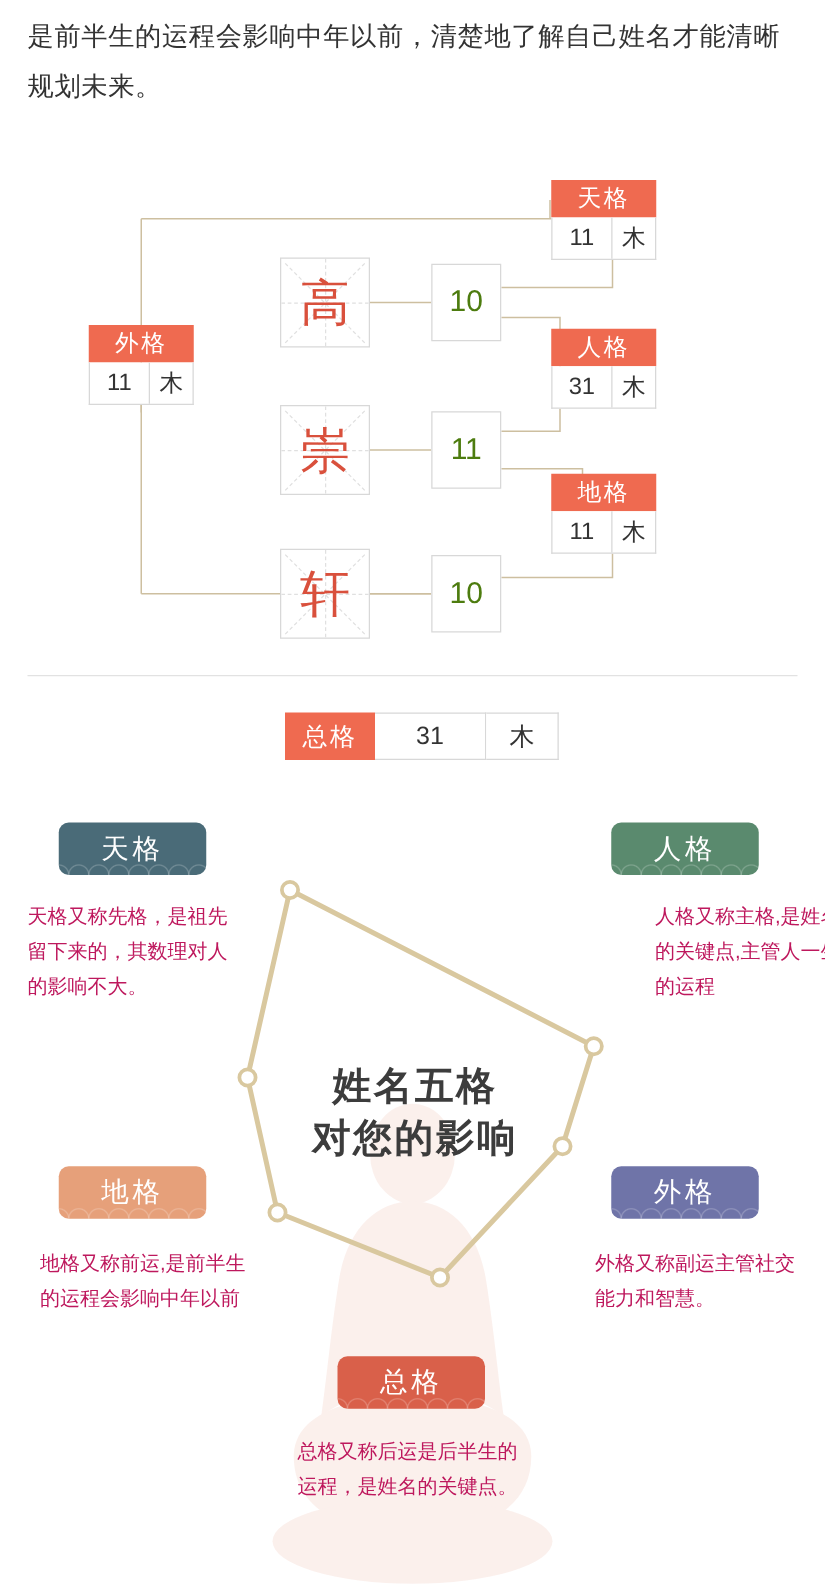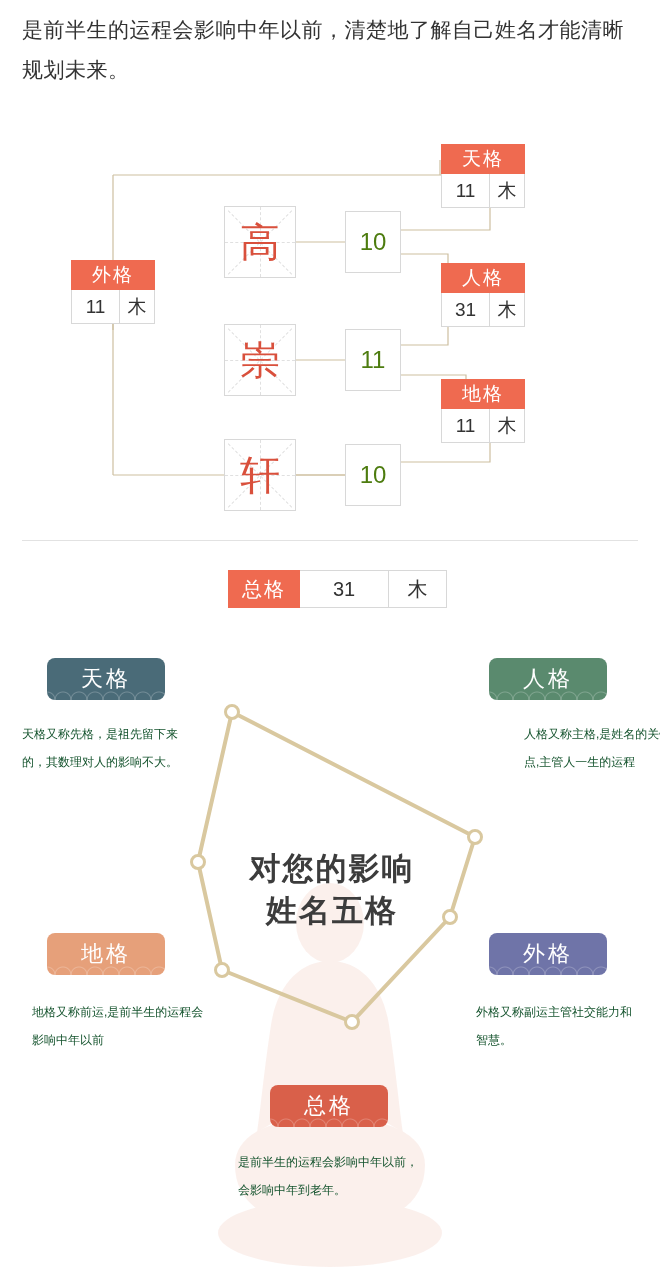--- a/index.html
+++ b/index.html
@@ -169,23 +169,23 @@
       radial-gradient(circle at 32px 100%, transparent 7px, rgba(255,255,255,.45) 8px, transparent 9px),
       radial-gradient(circle at 48px 100%, transparent 7px, rgba(255,255,255,.45) 8px, transparent 9px),
       radial-gradient(circle at 64px 100%, transparent 7px, rgba(255,255,255,.45) 8px, transparent 9px),
       radial-gradient(circle at 80px 100%, transparent 7px, rgba(255,255,255,.45) 8px, transparent 9px),
       radial-gradient(circle at 96px 100%, transparent 7px, rgba(255,255,255,.45) 8px, transparent 9px),
       radial-gradient(circle at 112px 100%, transparent 7px, rgba(255,255,255,.45) 8px, transparent 9px);
   }
 
   .desc {
     position: absolute;
-    font-size: 12px;
+    font-size: 16px;
     line-height: 28px;
-    color: #14532d;
+    color: #be185d;
     width: 160px;
   }
 
   .center-title {
     position: absolute;
     left: 222px; top: 218px;
     width: 220px;
     text-align: center;
     font-size: 31px;
     line-height: 42px;
@@ -317,22 +317,22 @@
       <polygon points="232,82 475,207 450,287 352,392 222,340 198,232" fill="none" stroke="#d9c89f" stroke-width="4" stroke-linejoin="round"></polygon>
     </svg>
     <div class="poly-dot" style="left:224px;top:74px;"></div>
     <div class="poly-dot" style="left:467px;top:199px;"></div>
     <div class="poly-dot" style="left:442px;top:279px;"></div>
     <div class="poly-dot" style="left:344px;top:384px;"></div>
     <div class="poly-dot" style="left:214px;top:332px;"></div>
     <div class="poly-dot" style="left:190px;top:224px;"></div>
 
     <div class="center-title">
+      <div>姓名五格</div>
       <div>对您的影响</div>
-      <div>姓名五格</div>
     </div>
 
     <div class="pill" style="left:47px;top:28px;background:#4a6b78;">
       <span class="tex"></span>
       <span class="lbl">天格</span>
     </div>
     <div class="desc" style="left:22px;top:90px;">天格又称先格，是祖先留下来的，其数理对人的影响不大。</div>
 
     <div class="pill" style="left:489px;top:28px;background:#5a8a6e;">
       <span class="tex"></span>
@@ -349,16 +349,16 @@
     <div class="pill" style="left:489px;top:303px;background:#6f74a8;">
       <span class="tex"></span>
       <span class="lbl">外格</span>
     </div>
     <div class="desc" style="left:476px;top:368px;">外格又称副运主管社交能力和智慧。</div>
 
     <div class="pill" style="left:270px;top:455px;background:#d9604a;">
       <span class="tex"></span>
       <span class="lbl">总格</span>
     </div>
-    <div class="desc" style="left:238px;top:518px;width:180px;">是前半生的运程会影响中年以前，会影响中年到老年。</div>
+    <div class="desc" style="left:238px;top:518px;width:180px;">总格又称后运是后半生的运程，是姓名的关键点。</div>
 
   </div>
 </div>
 
 </body></html>

